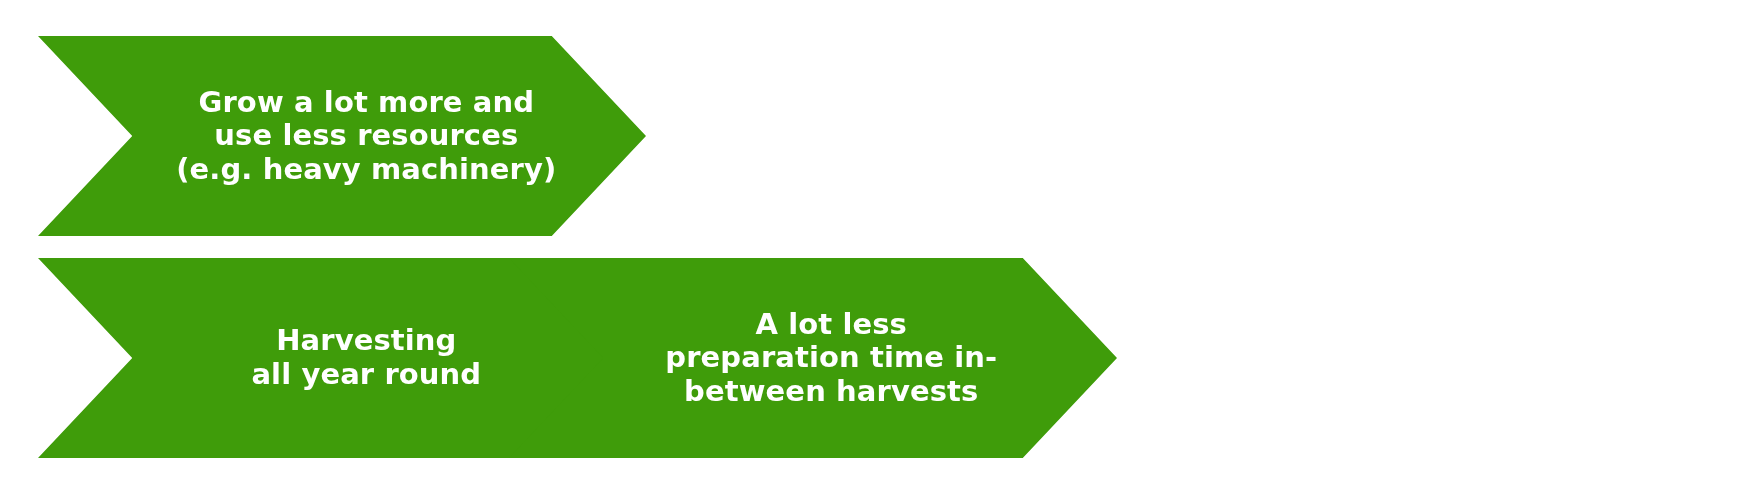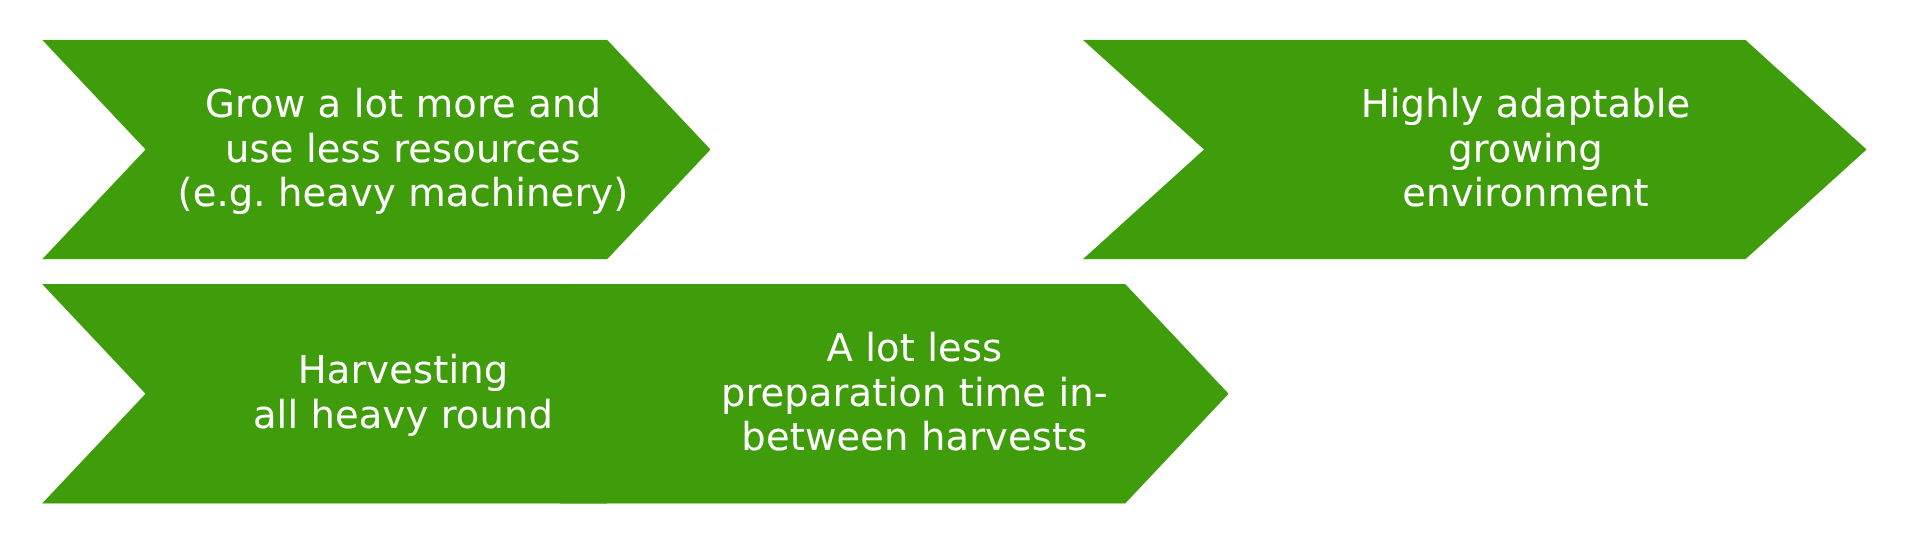--- a/index.html
+++ b/index.html
@@ -52,23 +52,23 @@
   }
 
   
   .chevron-c1 { left: 38px;  width: 608px; }
   .chevron-c2 { left: 509px; width: 608px; }
   .chevron-c3 { left: 984px; width: 713px; }
 
   .chevron-label {
     color: #ffffff;
     text-align: center;
-    font-size: 35px;
+    font-size: 29px;
     line-height: 1.16;
-    font-weight: 400;
+    font-weight: 700;
     letter-spacing: 0.1px;
     white-space: pre-line;
     padding-left: 14%;
     padding-right: 10%;
     box-sizing: border-box;
     width: 100%;
     -webkit-font-smoothing: antialiased;
   }
 
   
@@ -83,33 +83,28 @@
 
   <div class="chevron-row" id="chevron-row-1">
 
     <div class="chevron chevron-c1">
       <div class="chevron-label">Grow a lot more and
 use less resources
 (e.g. heavy machinery)</div>
     </div>
 
 
-    <div class="chevron chevron-c3">
-      <div class="chevron-label">Highly adaptable
-growing
-environment</div>
-    </div>
 
   </div>
 
   <div class="chevron-row" id="chevron-row-2">
 
     <div class="chevron chevron-c1">
       <div class="chevron-label">Harvesting
-all heavy round</div>
+all year round</div>
     </div>
 
     <div class="chevron chevron-c2">
       <div class="chevron-label">A lot less
 preparation time in-
 between harvests</div>
     </div>
 
 
   </div>

